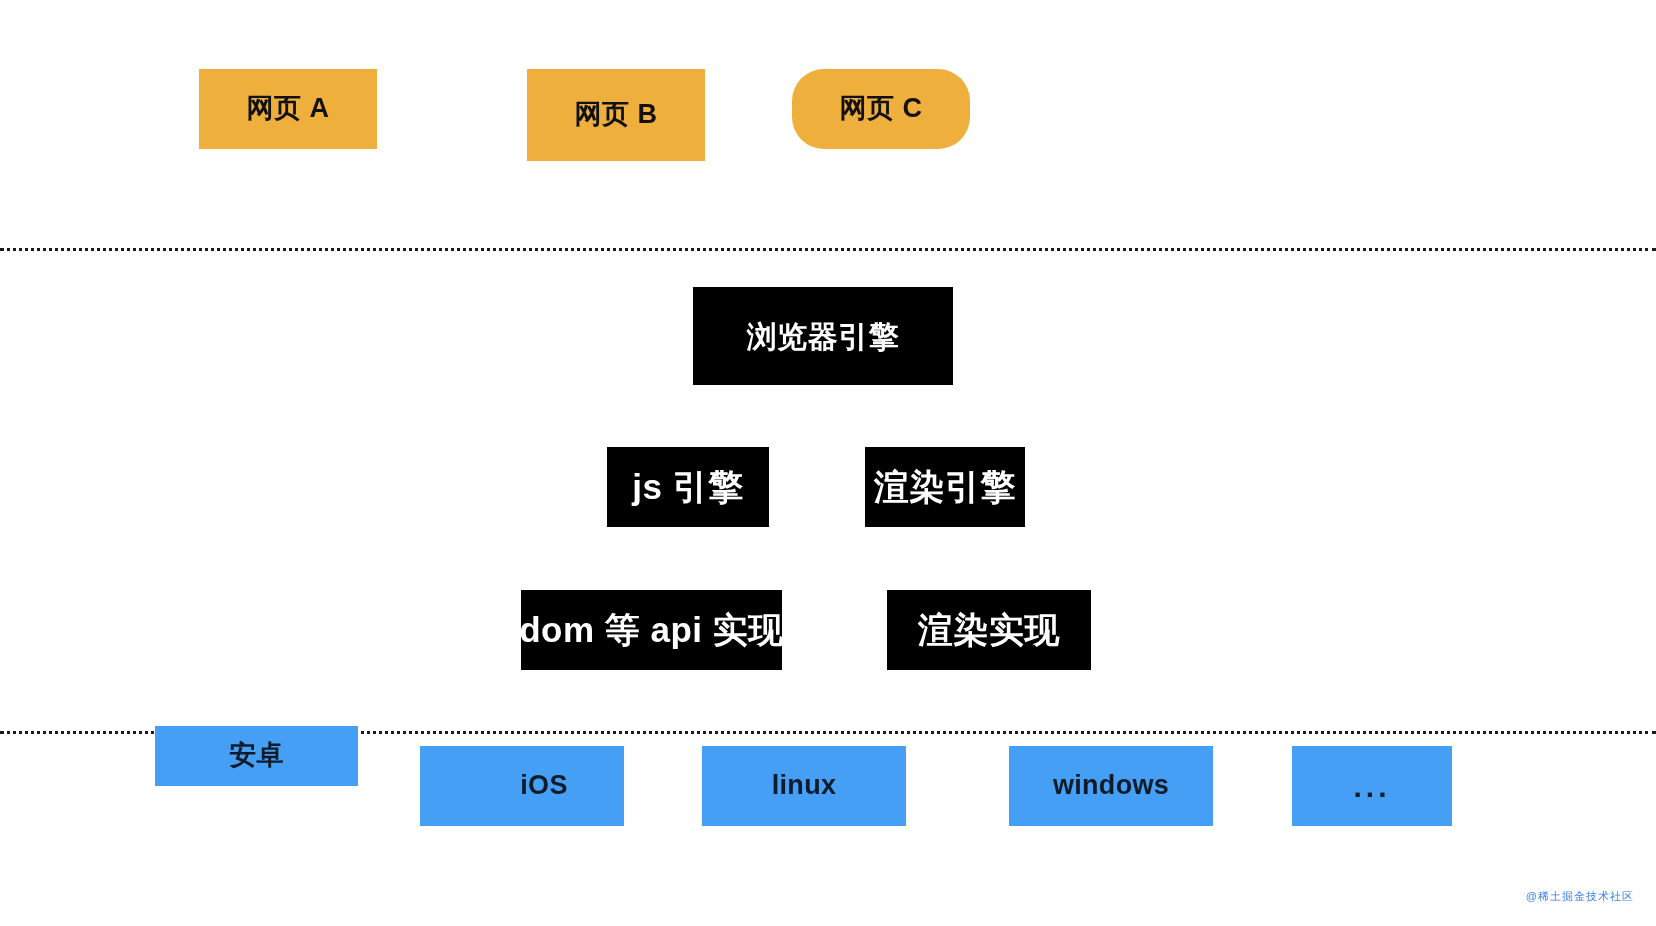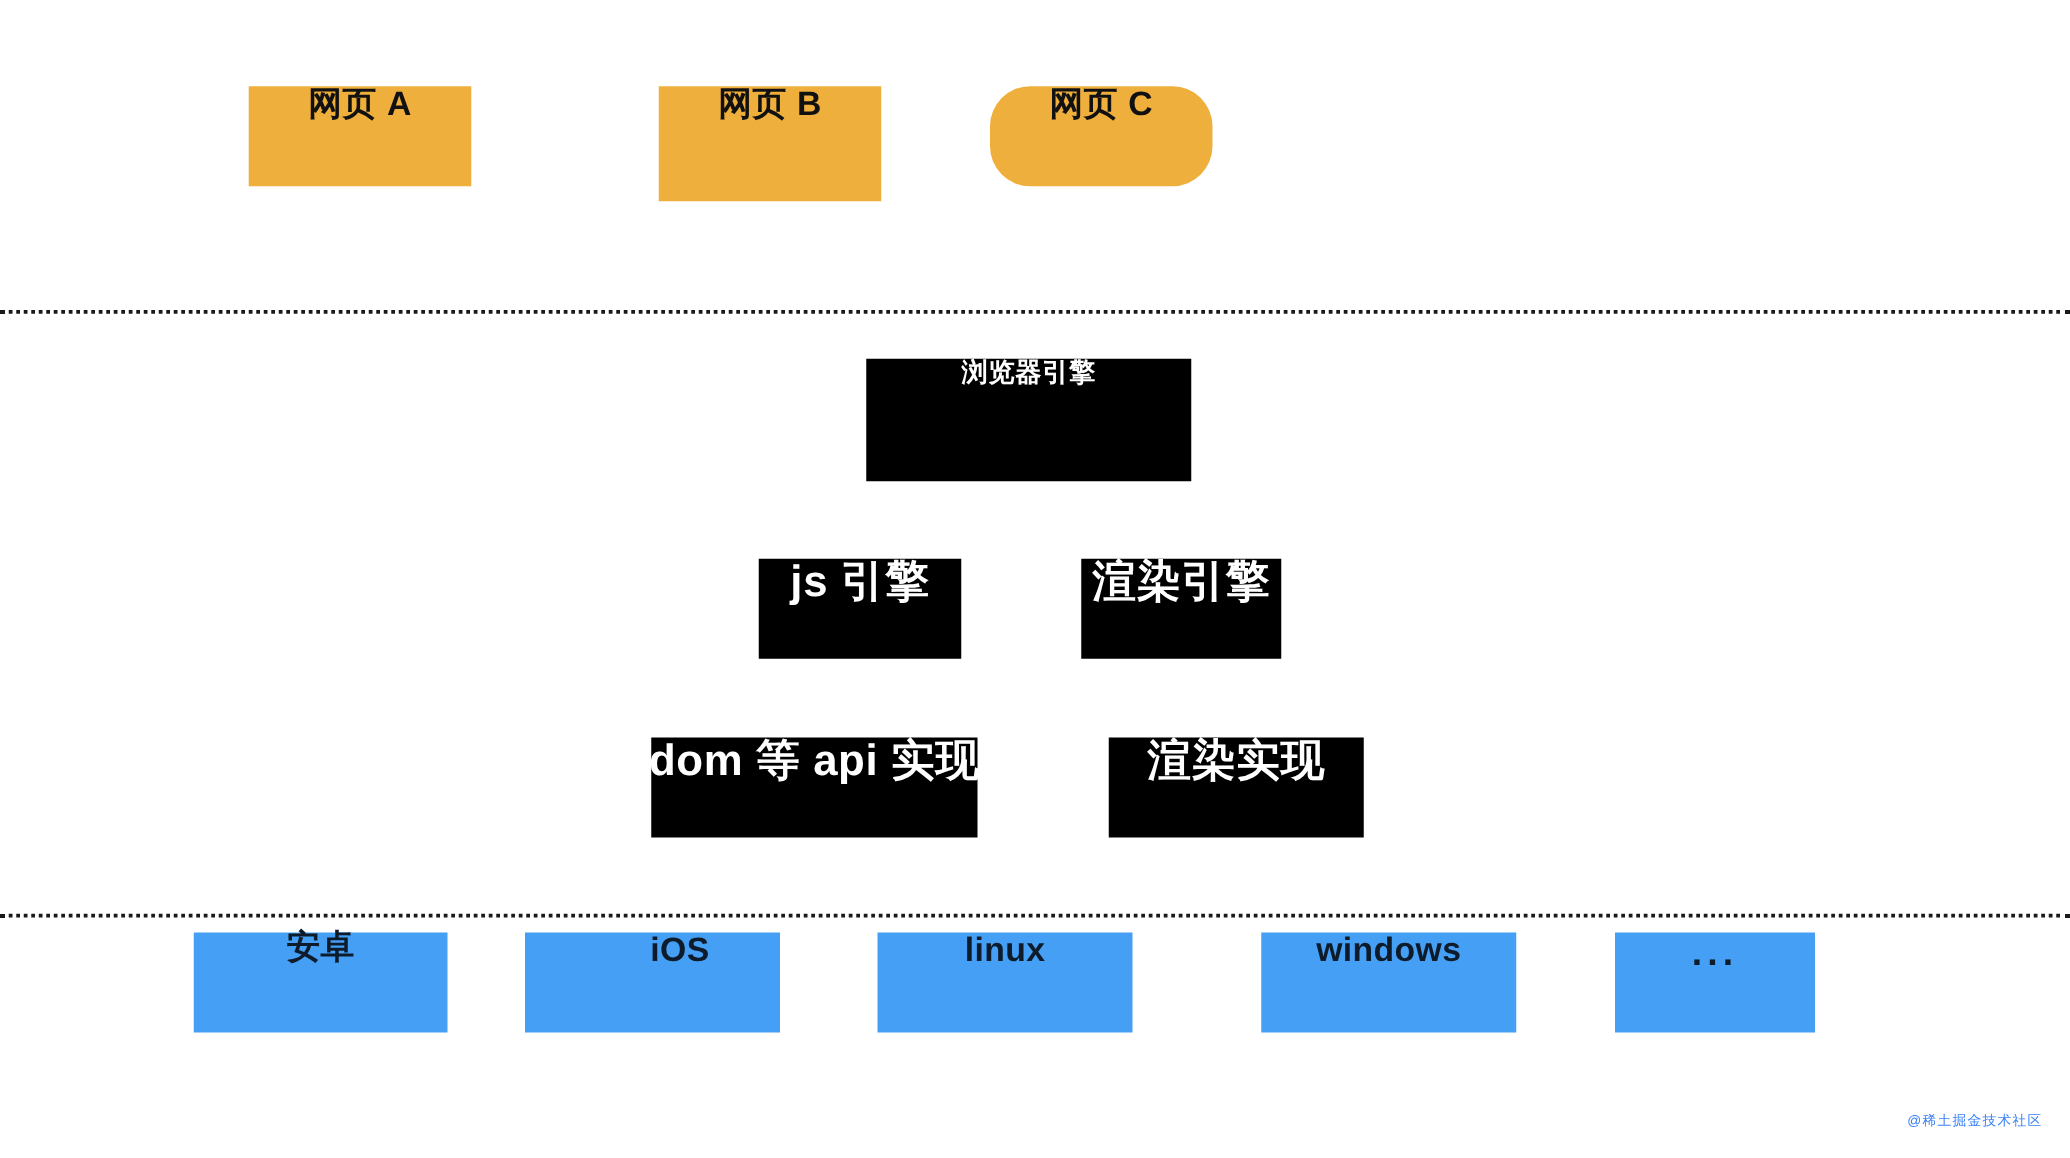--- a/index.html
+++ b/index.html
@@ -16,20 +16,21 @@
     width: 1656px;
     height: 926px;
     background: #ffffff;
     overflow: hidden;
   }
 
   
   .node {
     position: absolute;
     display: flex;
+    align-items: center;
     justify-content: center;
     box-sizing: border-box;
     text-align: center;
     line-height: 1.1;
     white-space: nowrap;
     user-select: none;
   }
 
   
   .node.page {
@@ -42,21 +43,21 @@
 
   
   .node.engine {
     background: #000000;
     color: #ffffff;
     font-size: 35px;
     font-weight: 700;
     letter-spacing: 0.5px;
   }
   .node.engine.root {
-    font-size: 21px;
+    font-size: 30px;
   }
 
   
   .node.os {
     background: #45a0f5;
     color: #0d1b2a;
     font-size: 27px;
     font-weight: 700;
     letter-spacing: 0.3px;
   }
@@ -116,21 +117,21 @@
 
   <div class="node engine" style="left: 501px; top: 590px; width: 261px; height: 80px; margin-left: 20px;">
     <span>dom 等 api 实现</span>
   </div>
   <div class="node engine" style="left: 887px; top: 590px; width: 204px; height: 80px;">
     <span>渲染实现</span>
   </div>
 
   <div class="divider" style="top: 731px;"></div>
 
-  <div class="node os" style="left: 155px; top: 746px; width: 203px; height: 80px; font-family: Liberation Mono, monospace;">
+  <div class="node os" style="left: 155px; top: 726px; width: 203px; height: 60px;">
     <span>安卓</span>
   </div>
   <div class="node os" style="left: 420px; top: 746px; width: 204px; height: 80px; padding-left: 44px;">
     <span>iOS</span>
   </div>
   <div class="node os" style="left: 702px; top: 746px; width: 204px; height: 80px;">
     <span>linux</span>
   </div>
   <div class="node os" style="left: 1009px; top: 746px; width: 204px; height: 80px;">
     <span>windows</span>

